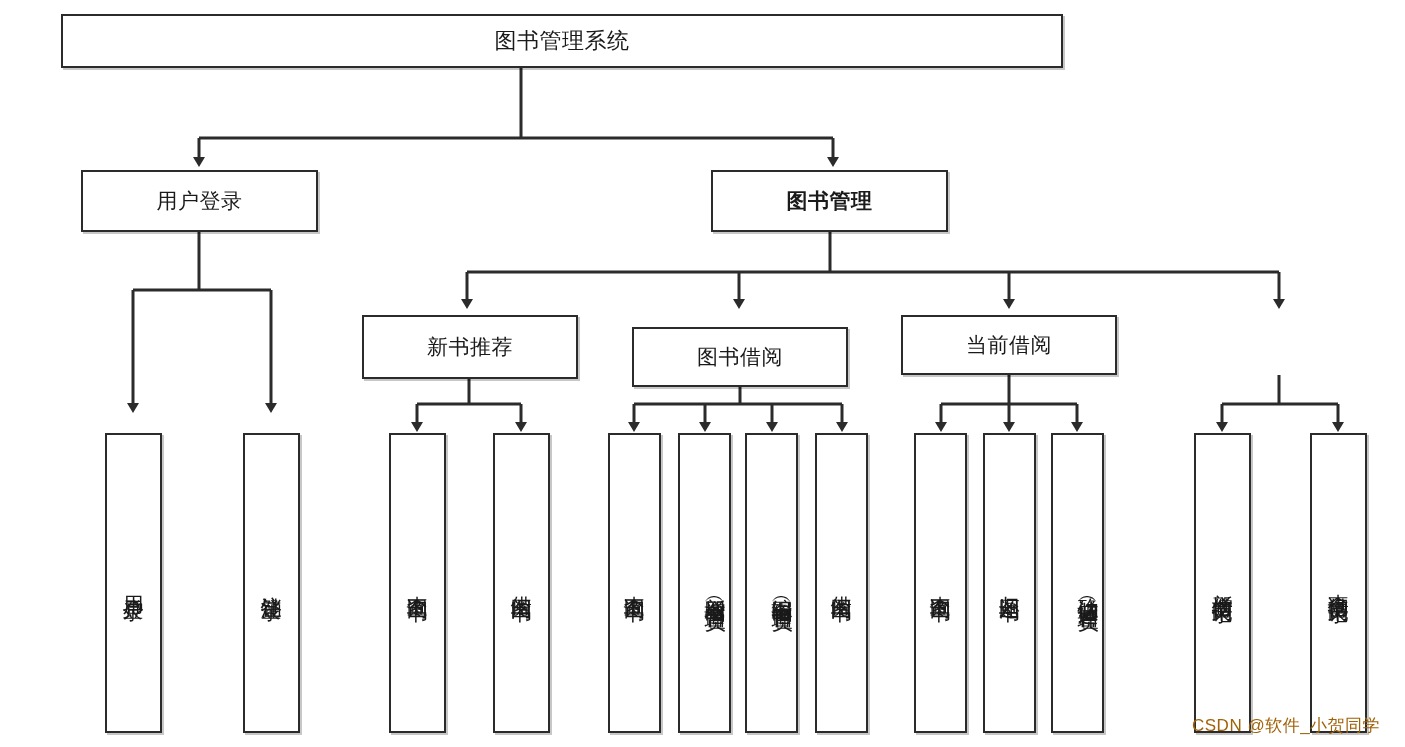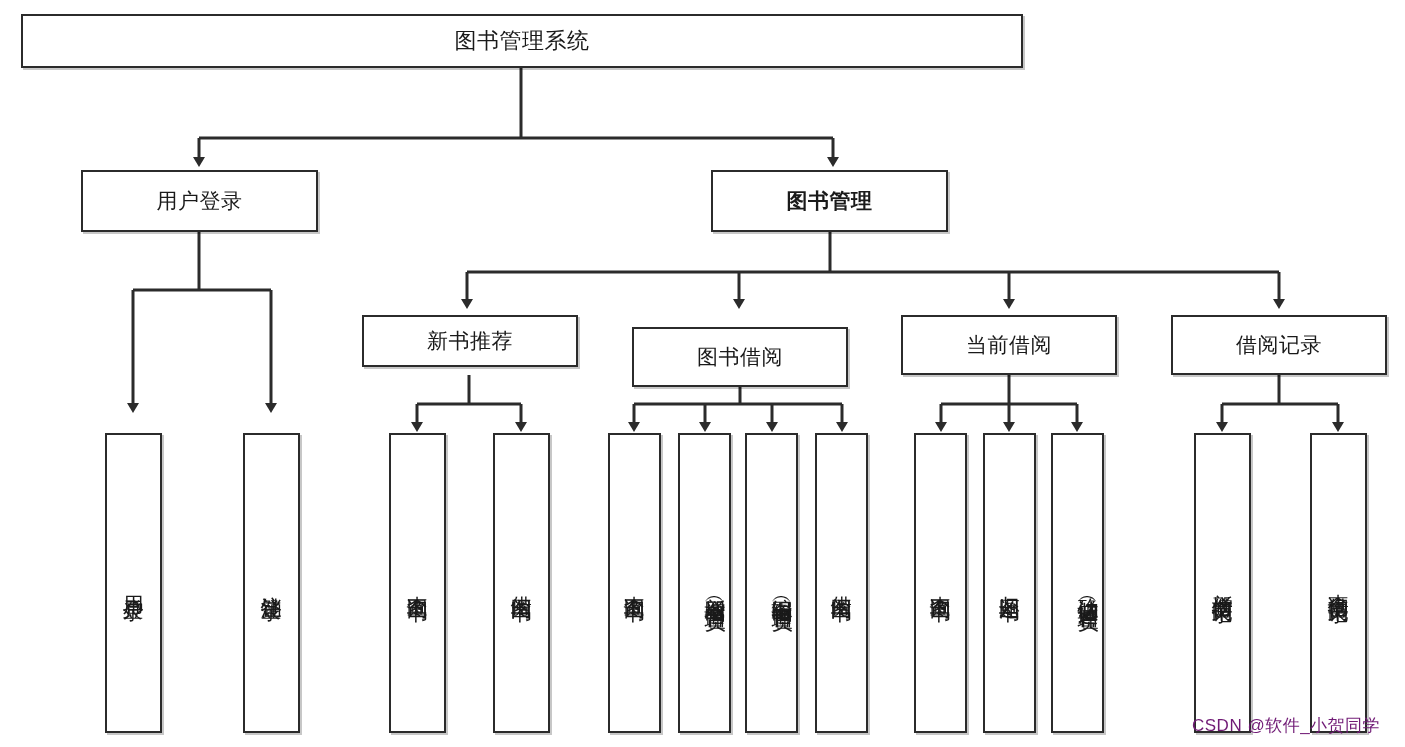--- a/index.html
+++ b/index.html
@@ -50,25 +50,26 @@
     letter-spacing: 2px;
     align-items: flex-start;
     padding-top: 14px;
   }
   .node.v.mid {
     align-items: center;
     padding-top: 0;
   }
   .node.root {
     font-size: 22px;
+    margin-left: 40px;
   }
   .watermark {
     position: absolute;
     font-size: 17px;
-    color: #701a75;
+    color: #a16207;
     white-space: nowrap;
     letter-spacing: 0.5px;
   }
 </style>
 </head>
 <body>
 
 <div id="canvas">
 
   <svg id="edges" viewBox="0 0 1405 747" xmlns="http://www.w3.org/2000/svg">
@@ -119,24 +120,23 @@
       <path d="M1222,404 L1222,423" marker-end="url(#arrow)"></path>
       <path d="M1338,404 L1338,423" marker-end="url(#arrow)"></path>
     </g>
   </svg>
 
   <div class="node h root" style="left:21px; top:14px; width:1002px; height:54px;">图书管理系统</div>
 
   <div class="node h" style="left:81px; top:170px; width:237px; height:62px;">用户登录</div>
   <div class="node h" style="left:711px; top:170px; width:237px; height:62px;font-weight:bold;">图书管理</div>
 
-  <div class="node h" style="left:362px; top:315px; width:216px; height:52px;text-align:right;">新书推荐</div>
+  <div class="node h" style="left:362px; top:315px; width:216px; height:64px;text-align:right;">新书推荐</div>
   <div class="node h" style="left:632px; top:327px; width:216px; height:60px;">图书借阅</div>
   <div class="node h" style="left:901px; top:315px; width:216px; height:60px;">当前借阅</div>
-  <div class="node h" style="left:1171px; top:315px; width:216px; height:60px;">借阅记录</div>
 
   <div class="node v mid" style="left:105px; top:433px; width:57px; height:300px;">用户登录</div>
   <div class="node v mid" style="left:243px; top:433px; width:57px; height:300px;">注销登录</div>
 
   <div class="node v mid" style="left:389px; top:433px; width:57px; height:300px;">查询图书</div>
   <div class="node v mid" style="left:493px; top:433px; width:57px; height:300px;">借阅图书</div>
 
   <div class="node v mid" style="left:608px; top:433px; width:53px; height:300px;">查询图书</div>
   <div class="node v" style="left:678px; top:433px; width:53px; height:300px;">新增图书（管理员）</div>
   <div class="node v" style="left:745px; top:433px; width:53px; height:300px;">编辑图书（管理员）</div>

